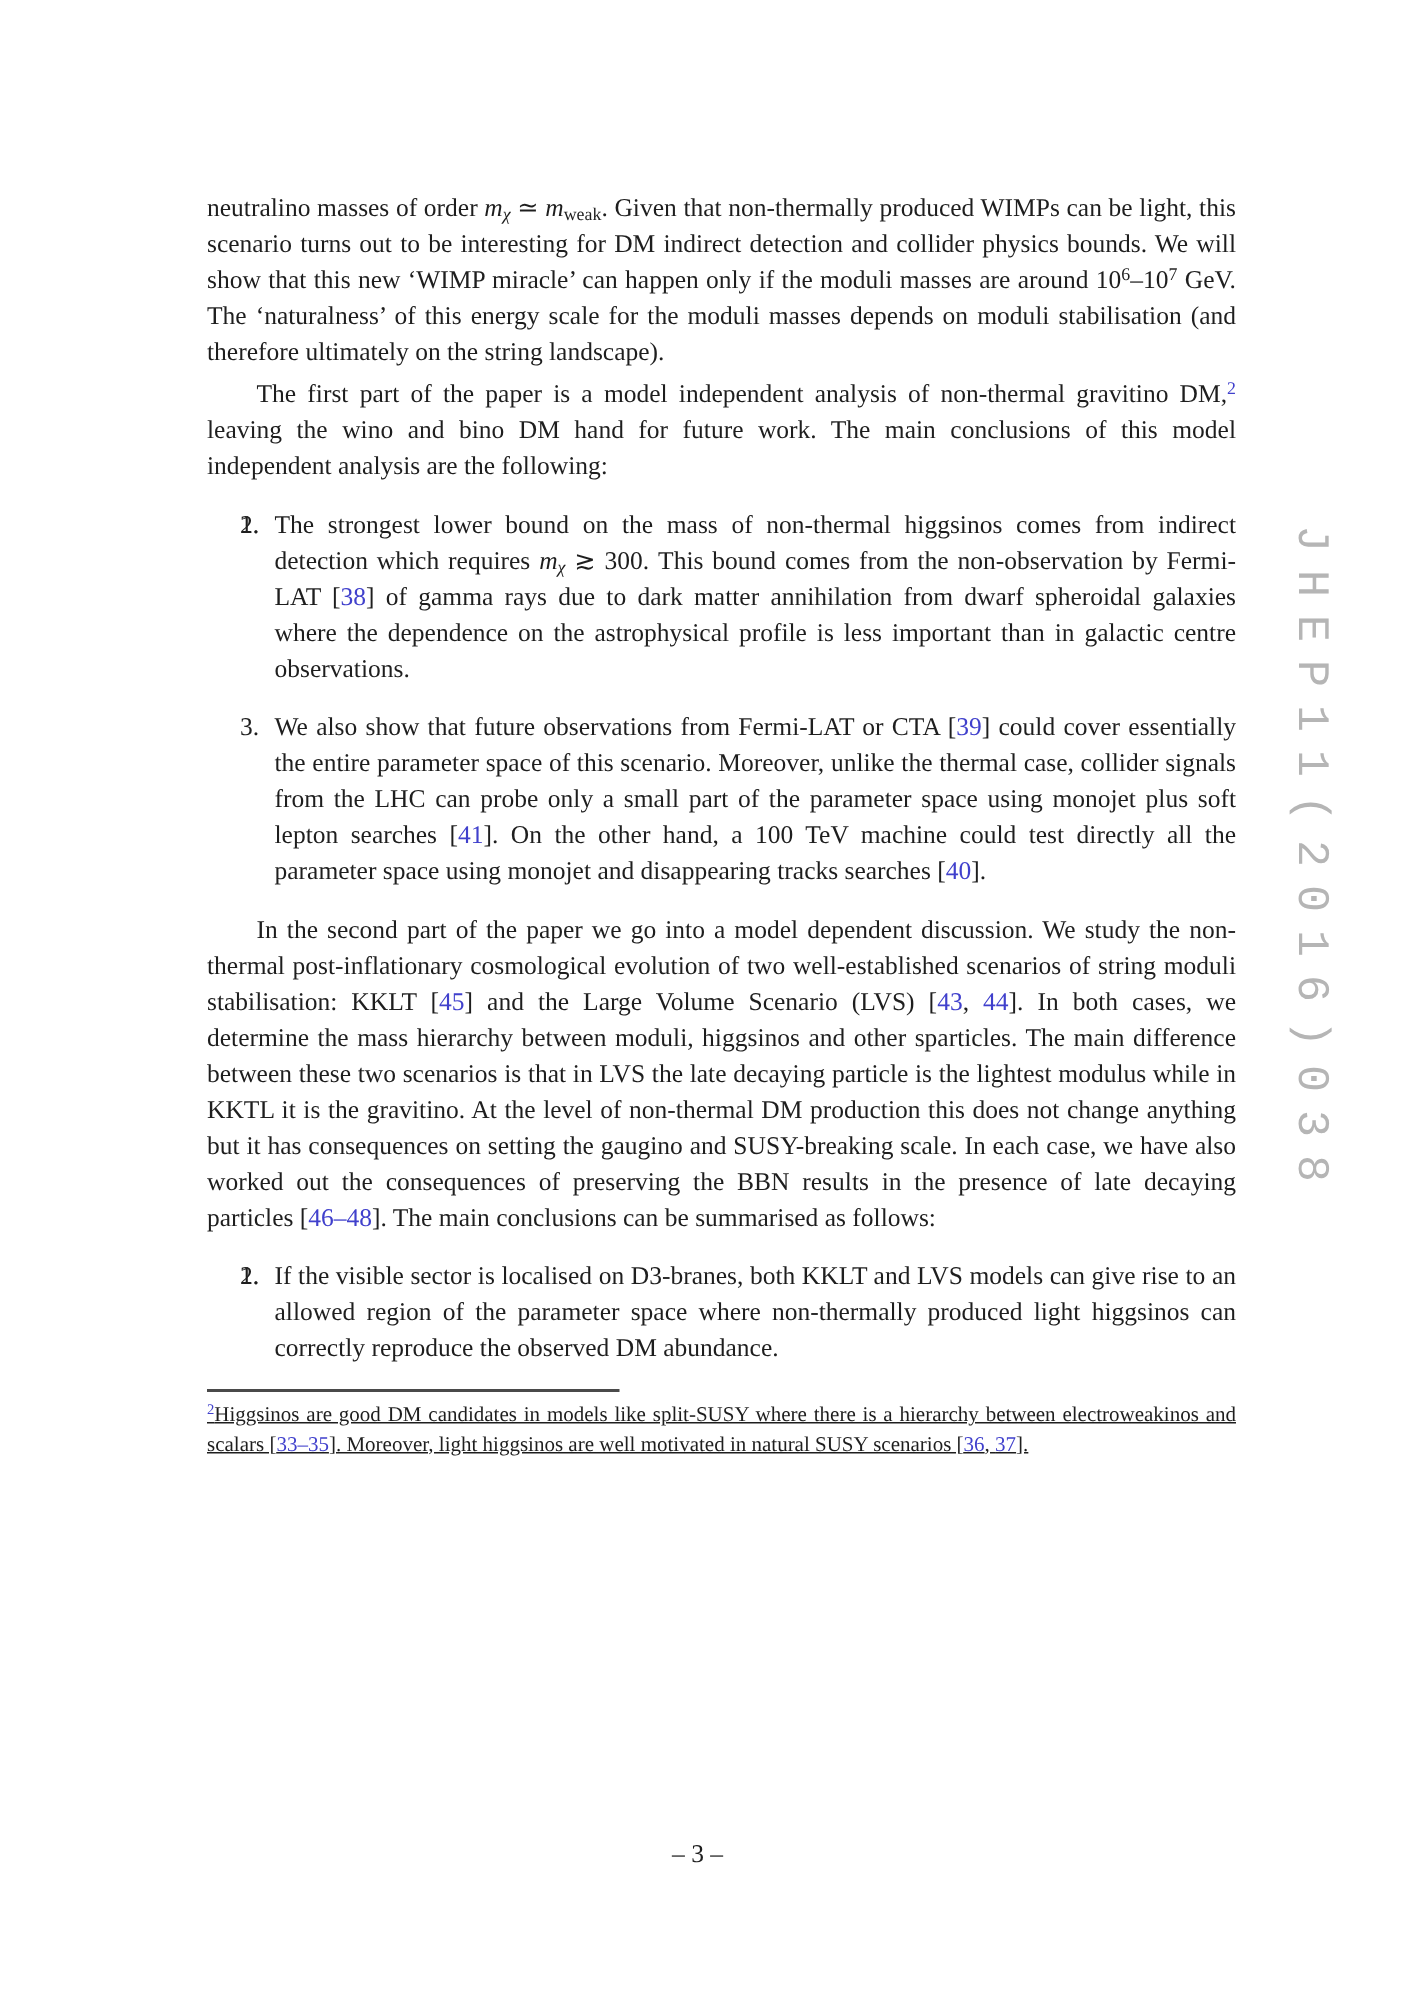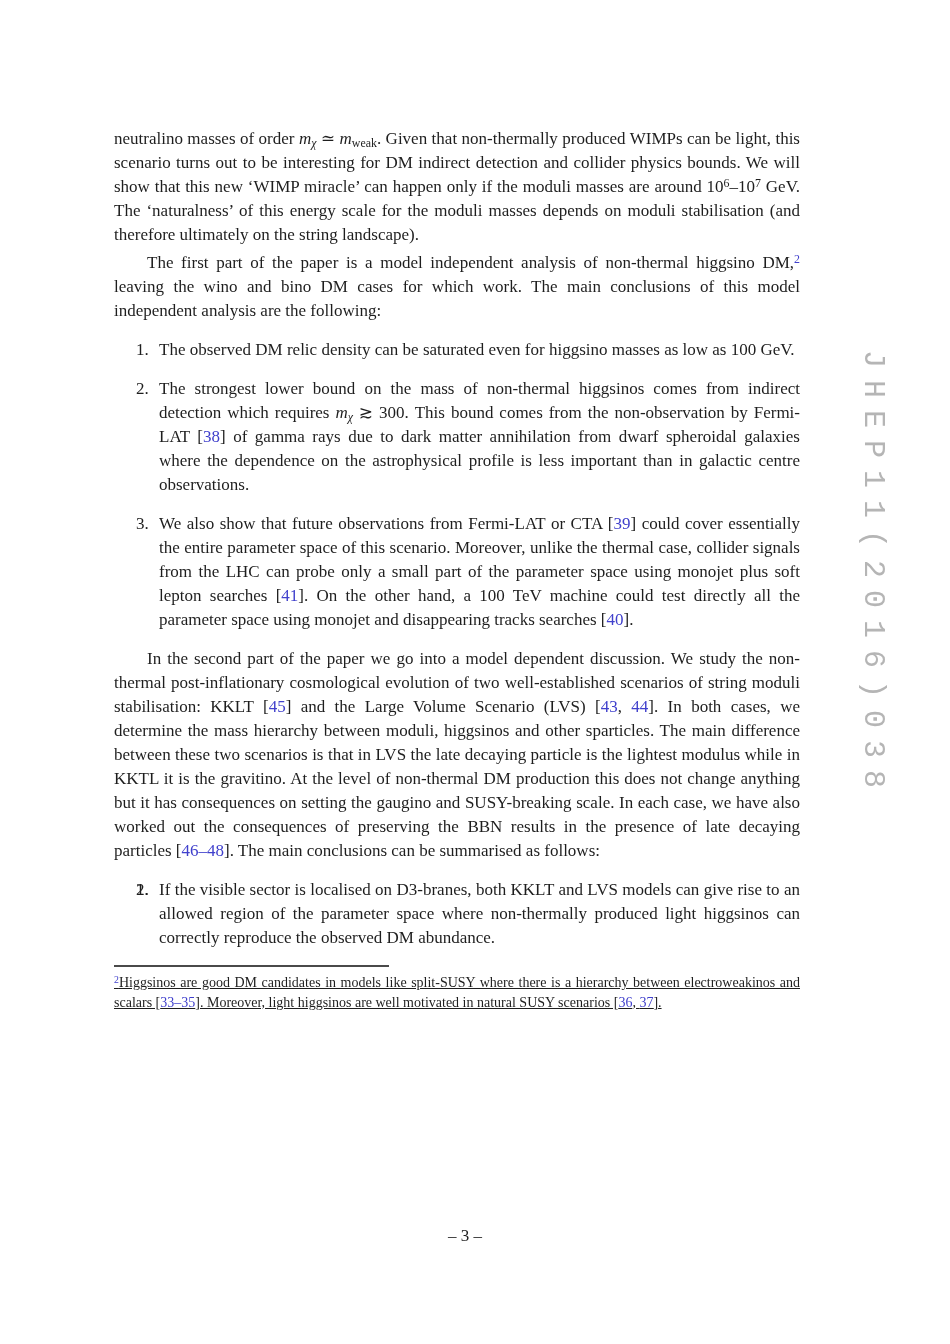--- a/index.html
+++ b/index.html
@@ -11,21 +11,21 @@
     position: relative;
     width: 950px;
     height: 1344px;
     background: #ffffff;
     overflow: hidden;
     font-family: "Liberation Serif", "DejaVu Serif", serif;
     color: #1e1e1e;
   }
   .content {
     position: absolute;
-    left: 114px;
+    left: 138px;
     top: 127px;
     width: 686px;
     font-size: 17px;
     line-height: 24px;
     text-align: justify;
   }
   .para { margin: 0; }
   .para.indent { text-indent: 33px; margin-top: 4px; }
   .list { margin-top: 1px; margin-bottom: 15px; }
   .li {
@@ -79,26 +79,25 @@
 </style>
 </head>
 <body>
 
 <div class="page">
 
   <div class="content">
 
     <p class="para"><span>neutralino masses of order </span><span class="seg-i">m</span><span class="seg-subi">χ</span><span> ≃ </span><span class="seg-i">m</span><span class="seg-sub">weak</span><span>. Given that non-thermally produced WIMPs can be light, this scenario turns out to be interesting for DM indirect detection and collider physics bounds. We will show that this new ‘WIMP miracle’ can happen only if the moduli masses are around 10</span><span class="seg-sup">6</span><span>–10</span><span class="seg-sup">7</span><span> GeV. The ‘naturalness’ of this energy scale for the moduli masses depends on moduli stabilisation (and therefore ultimately on the string landscape).</span></p>
 
-    <p class="para indent"><span>The first part of the paper is a model independent analysis of non-thermal higgsino DM,</span><span class="seg-supcite" style="color: rgb(64, 64, 204);">2</span><span> leaving the wino and bino DM cases for which work. The main conclusions of this model independent analysis are the following:</span></p>
+    <p class="para indent"><span>The first part of the paper is a model independent analysis of non-thermal gravitino DM,</span><span class="seg-supcite" style="color: rgb(64, 64, 204);">2</span><span> leaving the wino and bino DM hand for future work. The main conclusions of this model independent analysis are the following:</span></p>
 
     <div class="list">
       <div class="li">
         <span class="li-num">1.</span>
-        <span><span>The observed DM relic density can be saturated even for higgsino masses as low as 100 GeV.</span></span>
       </div>
       <div class="li">
         <span class="li-num">2.</span>
         <span><span>The strongest lower bound on the mass of non-thermal higgsinos comes from indirect detection which requires </span><span class="seg-i">m</span><span class="seg-subi">χ</span><span> ≳ 300. This bound comes from the non-observation by Fermi-LAT [</span><span class="seg-cite" style="color: rgb(64, 64, 204);">38</span><span>] of gamma rays due to dark matter annihilation from dwarf spheroidal galaxies where the dependence on the astrophysical profile is less important than in galactic centre observations.</span></span>
       </div>
       <div class="li">
         <span class="li-num">3.</span>
         <span><span>We also show that future observations from Fermi-LAT or CTA [</span><span class="seg-cite" style="color: rgb(64, 64, 204);">39</span><span>] could cover essentially the entire parameter space of this scenario. Moreover, unlike the thermal case, collider signals from the LHC can probe only a small part of the parameter space using monojet plus soft lepton searches [</span><span class="seg-cite" style="color: rgb(64, 64, 204);">41</span><span>]. On the other hand, a 100 TeV machine could test directly all the parameter space using monojet and disappearing tracks searches [</span><span class="seg-cite" style="color: rgb(64, 64, 204);">40</span><span>].</span></span>
       </div>
     </div>

